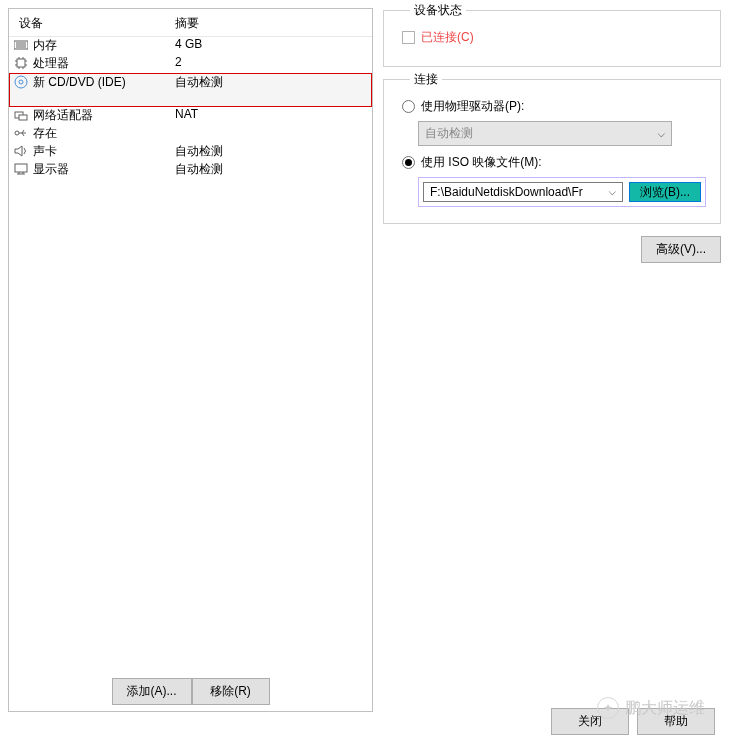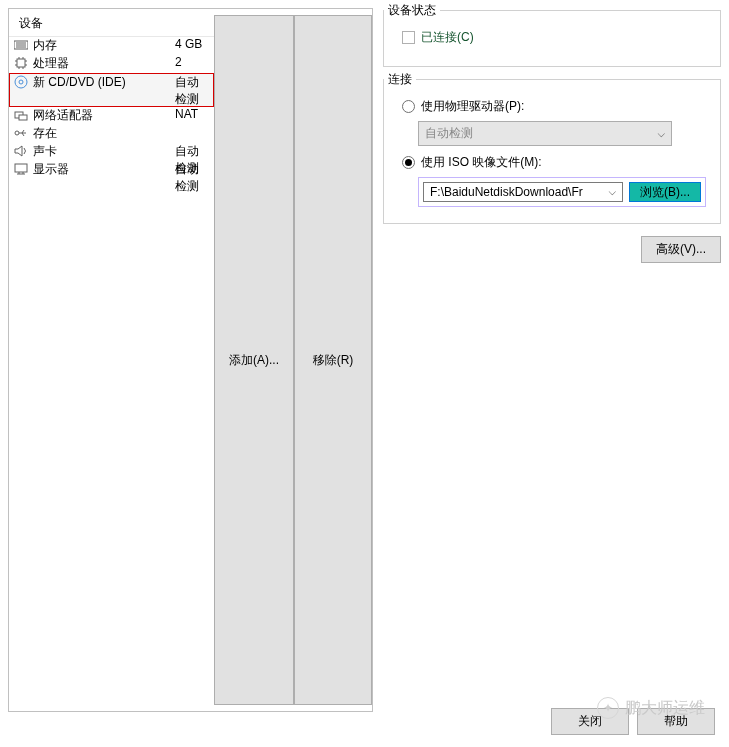--- a/index.html
+++ b/index.html
@@ -1,33 +1,33 @@
 <!DOCTYPE html>
 <html><head>
 <meta charset="utf-8">
 <style>
 * { box-sizing: border-box; margin: 0; padding: 0; }
 body { font-family: "Microsoft YaHei", "Segoe UI", Tahoma, sans-serif; font-size: 12px; background: #fff; color: #000; position: relative; width: 729px; height: 747px; overflow: hidden; }
 .dialog { display: flex; padding: 8px; gap: 10px; }
-.left-panel { width: 365px; border: 1px solid #c0c0c0; background: #fff; display: flex; flex-direction: row; height: 704px; }
+.left-panel { width: 365px; border: 1px solid #c0c0c0; background: #fff; display: flex; flex-direction: column; height: 704px; }
 .device-list { flex: 1; overflow: hidden; }
 .list-header { display: flex; border-bottom: 1px solid #e8e8e8; padding: 6px 4px 4px; }
 .list-header .col-device { width: 162px; padding-left: 6px; }
 .list-header .col-summary { flex: 1; }
 .device-row { display: flex; align-items: flex-start; height: 18px; padding: 0 4px; font-size: 12px; }
 .device-row .ico { width: 16px; height: 16px; margin-right: 4px; display: inline-flex; align-items: center; justify-content: center; }
 .device-row .name { width: 142px; }
 .device-row .summary { flex: 1; }
 .device-row.highlighted { border: 1px solid #d60000; padding: 0 3px; height: 34px; background: #f5f5f5; }
 .device-row.highlighted .name { width: 142px; }
 .left-buttons { display: flex; justify-content: center; gap: 0; padding: 6px 0; }
 .btn { background: #e1e1e1; border: 1px solid #adadad; padding: 4px 14px; font-size: 12px; cursor: pointer; min-width: 78px; text-align: center; }
 .right-panel { flex: 1; display: flex; flex-direction: column; gap: 12px; padding-top: 2px; }
 .groupbox { border: 1px solid #d0d0d0; padding: 14px 14px 16px; position: relative; }
-.groupbox .legend { position: absolute; top: -9px; left: 0; background: #fff; padding: 0 4px; font-size: 12px; }
+.groupbox .legend { position: absolute; top: -9px; left: 26px; background: #fff; padding: 0 4px; font-size: 12px; }
 .chk-row { display: flex; align-items: center; gap: 6px; margin: 4px 0 4px 4px; font-size: 12px; }
 .chk { width: 13px; height: 13px; border: 1px solid #707070; display: inline-flex; align-items: center; justify-content: center; background: #fff; }
 .chk.checked::after { content: "✓"; font-size: 11px; line-height: 11px; color: #000; }
 .radio { width: 13px; height: 13px; border: 1px solid #707070; border-radius: 50%; display: inline-flex; align-items: center; justify-content: center; background: #fff; }
 .radio.checked::after { content: ""; width: 7px; height: 7px; border-radius: 50%; background: #000; display: block; }
 .dropdown { border: 1px solid #adadad; background: #e6e6e6; color: #888; padding: 3px 6px; font-size: 12px; width: 254px; margin: 6px 0 8px 20px; display: flex; justify-content: space-between; align-items: center; }
 .dropdown .arrow { font-size: 10px; color: #606060; }
 .iso-row { display: flex; gap: 6px; margin: 6px 0 0 20px; border: 1px solid #c4b5fd; padding: 4px; }
 .iso-combo { flex: 1; border: 1px solid #7a7a7a; background: #fff; padding: 2px 6px; display: flex; justify-content: space-between; align-items: center; font-size: 12px; }
 .iso-combo .arrow { font-size: 10px; color: #606060; }
@@ -39,20 +39,21 @@
 svg { display: block; }
 </style>
 </head>
 <body>
 
 <div class="dialog">
   <div class="left-panel">
     <div class="device-list">
       <div class="list-header">
         <div class="col-device">设备</div>
+        <div class="col-summary">摘要</div>
       </div>
 
       <div class="device-row">
         <span class="ico">
             <svg width="14" height="10">
               <rect x="0" y="1" width="14" height="8" fill="none" stroke="#606060"></rect>
               <line x1="2" y1="3" x2="12" y2="3" stroke="#606060"></line>
               <line x1="2" y1="5" x2="12" y2="5" stroke="#606060"></line>
               <line x1="2" y1="7" x2="12" y2="7" stroke="#606060"></line>
             </svg>
@@ -141,21 +142,21 @@
       <button class="btn">添加(A)...</button>
       <button class="btn">移除(R)</button>
     </div>
   </div>
 
   <div class="right-panel">
     <div class="groupbox">
       <div class="legend">设备状态</div>
       <div class="chk-row">
         <span class="chk" style="border-color:#b0b0b0"></span>
-        <span style="color:#14532d">已连接(C)</span>
+        <span style="color:#ef4444">已连接(C)</span>
       </div>
     </div>
 
     <div class="groupbox">
       <div class="legend">连接</div>
       <div class="chk-row">
         <span class="radio"></span>
         <span>使用物理驱动器(P):</span>
       </div>
       <div class="dropdown">

